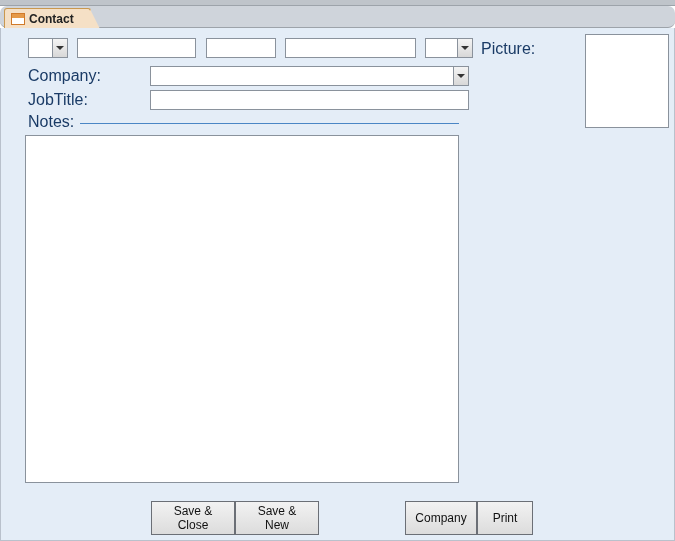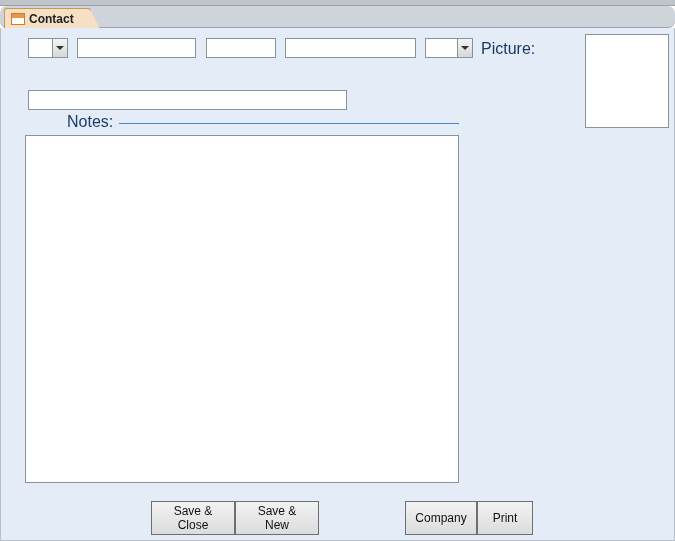--- a/index.html
+++ b/index.html
@@ -106,21 +106,21 @@
   }
 
   .row2{ position:absolute; left:27px; top:38px; display:flex; align-items:center; }
   .row3{ position:absolute; left:27px; top:62px; display:flex; align-items:center; }
   .row2 .lbl, .row3 .lbl{ width:122px; }
 
   .notes-row{
     position:absolute; left:27px; top:85px; right:215px;
     display:flex; align-items:center;
   }
-  .notes-row .lbl{ padding-right:6px;margin-left:39px; }
+  .notes-row .lbl{ padding-right:6px; }
   .notes-line{
     flex:1; height:1px; background:#4a86c5; margin-top:2px;
   }
 
   .notes-box{
     position:absolute;
     left:24px; top:107px;
     width:434px; height:348px;
     background:#fff;
     border:1px solid #8a929c;
@@ -187,22 +187,30 @@
     </span>
     <span class="textbox" style="width:131px; margin-left:6px;">
       <input value="" style="">
     </span>
     <span class="combo" style="width:48px; margin-left:6px;">
       <input value="" style="">
       <span class="drop-btn"></span>
     </span>
   </div>
 
+  <div class="row2">
+    <span class="lbl">Company:</span>
+    <span class="combo" style="width:319px;">
+      <input value="" style="">
+      <span class="drop-btn"></span>
+    </span>
+  </div>
 
   <div class="row3">
+    <span class="lbl">JobTitle:</span>
     <span class="textbox" style="width:319px;">
       <input value="" style="">
     </span>
   </div>
 
   <div class="notes-row">
     <span class="lbl">Notes:</span>
     <span class="notes-line"></span>
   </div>
 

